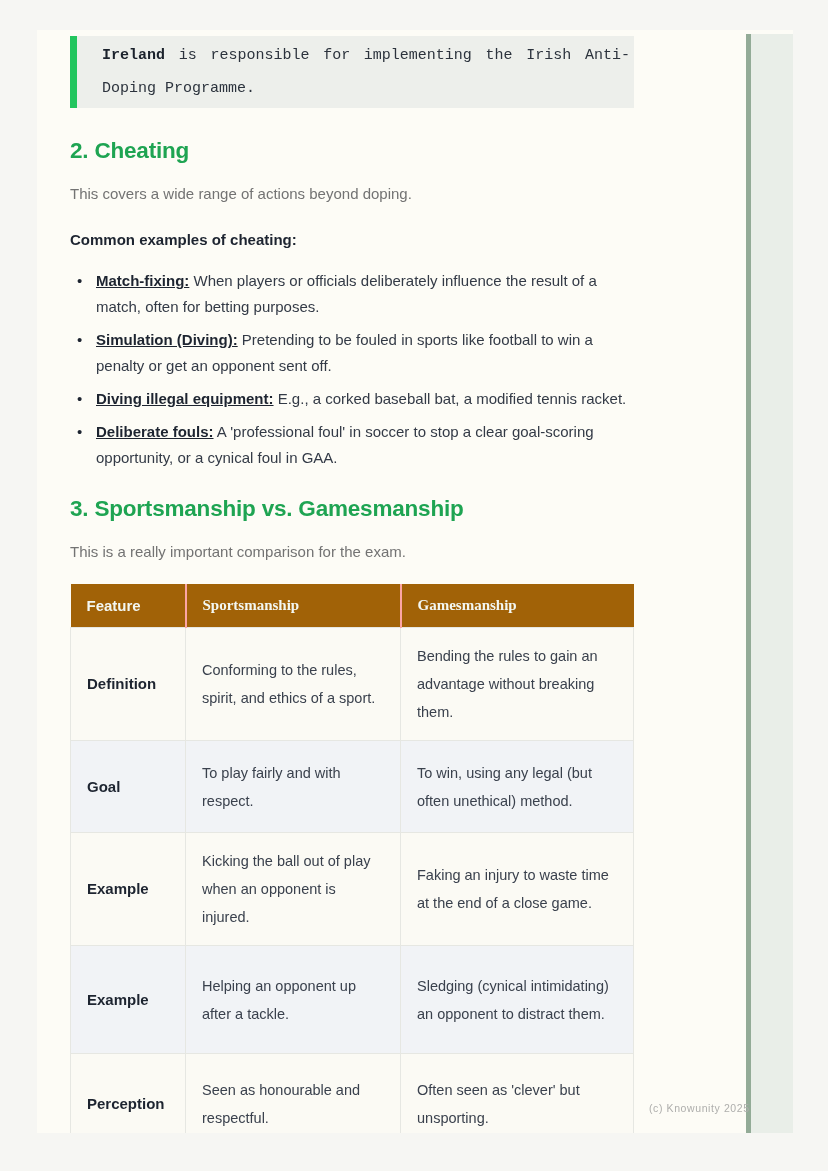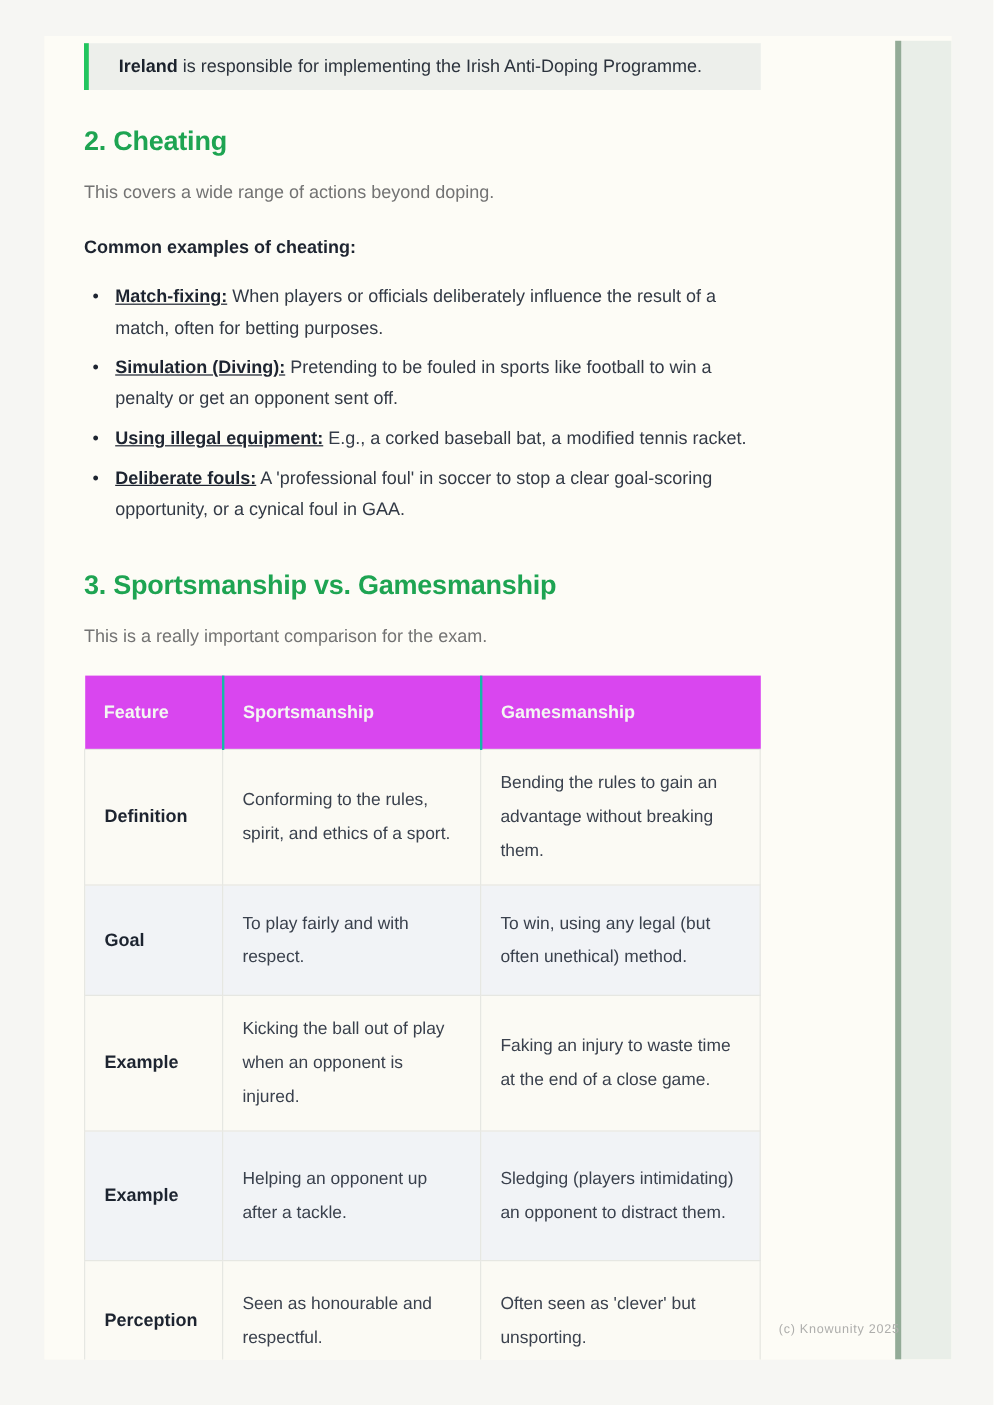--- a/index.html
+++ b/index.html
@@ -8,31 +8,31 @@
     background:#f6f6f3;
     font-family:"Liberation Sans",sans-serif;
   }
   .page{
     position:absolute;left:37px;top:30px;width:756px;height:1103px;
     background:#fdfcf6;overflow:hidden;
   }
   .content{position:absolute;left:33px;top:0;width:564px;}
 
   .quote{
-    margin-top:6px;background:#edefeb;border-left:4px solid #22c55e;
+    margin-top:6px;background:#edefeb;border-left:7px solid #22c55e;
     padding:3px 4px 3px 25px;font-size:15px;line-height:33px;
-    color:#2c333d;text-align:justify;
+    color:#2c333d;text-align:justify;font-family:Liberation Mono, monospace;
   }
   .quote strong{color:#1b222c;}
 
   h2{
     margin:29px 0 0;font-size:22.5px;line-height:27px;
     color:#1ea452;font-weight:bold;letter-spacing:-0.2px;
   }
-  h2.h2-second{margin-top:36px;}
+  h2.h2-second{margin-top:24px;}
 
   p.intro{margin:19px 0 0;font-size:15px;line-height:22px;color:#737373;}
   p.list-title{margin:24px 0 0;font-size:15px;line-height:22px;font-weight:bold;color:#1d2430;}
 
   ul.bullets{margin:17px 0 0;padding:0;list-style:none;}
   ul.bullets li{
     position:relative;padding-left:26px;margin-bottom:7px;
     font-size:15px;line-height:26px;color:#333a46;
   }
   ul.bullets li::before{
@@ -40,24 +40,24 @@
   }
   ul.bullets .b{font-weight:bold;color:#1d2430;text-decoration:underline;}
 
   table.cmp{
     margin-top:21px;width:563px;border-collapse:collapse;table-layout:fixed;
   }
   table.cmp col.c1{width:115px;}
   table.cmp col.c2{width:215px;}
   table.cmp col.c3{width:233px;}
   table.cmp th{
-    background:#d946ef;color:#f3f7f2;font-size:15px;font-weight:bold;
-    text-align:left;padding:0 16px;height:61px;vertical-align:middle;
+    background:#a16207;color:#f3f7f2;font-size:15px;font-weight:bold;
+    text-align:left;padding:0 16px;height:43px;vertical-align:middle;
   }
-  table.cmp th + th{border-left:2px solid #14b8a6;}
+  table.cmp th + th{border-left:2px solid #fca5a5;font-family:Liberation Serif, serif;}
   table.cmp td{
     font-size:14.5px;line-height:28px;color:#3a414d;
     padding:14px 16px;vertical-align:middle;border:1px solid #e6e7e2;
   }
   table.cmp td.feature{font-weight:bold;color:#1d2430;font-size:15px;}
   tr.row-odd td{background:#fbfaf4;}
   tr.row-even td{background:#f1f3f6;}
   tr.r1{height:102px;} tr.r2{height:92px;} tr.r3{height:96px;}
   tr.r4{height:108px;} tr.r5{height:100px;}
 
@@ -83,21 +83,21 @@
 
       <h2>2. Cheating</h2>
 
       <p class="intro">This covers a wide range of actions beyond doping.</p>
 
       <p class="list-title">Common examples of cheating:</p>
 
       <ul class="bullets">
         <li><span class="b">Match-fixing:</span><span> When players or officials deliberately influence the result of a match, often for betting purposes.</span></li>
         <li><span class="b">Simulation (Diving):</span><span> Pretending to be fouled in sports like football to win a penalty or get an opponent sent off.</span></li>
-        <li><span class="b">Using illegal equipment:</span><span> E.g., a corked baseball bat, a modified tennis racket.</span></li>
+        <li><span class="b">Diving illegal equipment:</span><span> E.g., a corked baseball bat, a modified tennis racket.</span></li>
         <li><span class="b">Deliberate fouls:</span><span> A 'professional foul' in soccer to stop a clear goal-scoring opportunity, or a cynical foul in GAA.</span></li>
       </ul>
 
       <h2 class="h2-second">3. Sportsmanship vs. Gamesmanship</h2>
 
       <p class="intro">This is a really important comparison for the exam.</p>
 
       <table class="cmp">
         <colgroup>
             <col class="c1">
@@ -123,21 +123,21 @@
             <td>To win, using any legal (but often unethical) method.</td>
           </tr>
           <tr class="row-odd r3">
             <td class="feature">Example</td>
             <td>Kicking the ball out of play when an opponent is injured.</td>
             <td>Faking an injury to waste time at the end of a close game.</td>
           </tr>
           <tr class="row-even r4">
             <td class="feature">Example</td>
             <td>Helping an opponent up after a tackle.</td>
-            <td>Sledging (players intimidating) an opponent to distract them.</td>
+            <td>Sledging (cynical intimidating) an opponent to distract them.</td>
           </tr>
           <tr class="row-odd r5">
             <td class="feature">Perception</td>
             <td>Seen as honourable and respectful.</td>
             <td>Often seen as 'clever' but unsporting.</td>
           </tr>
         </tbody>
       </table>
 
     </div>

